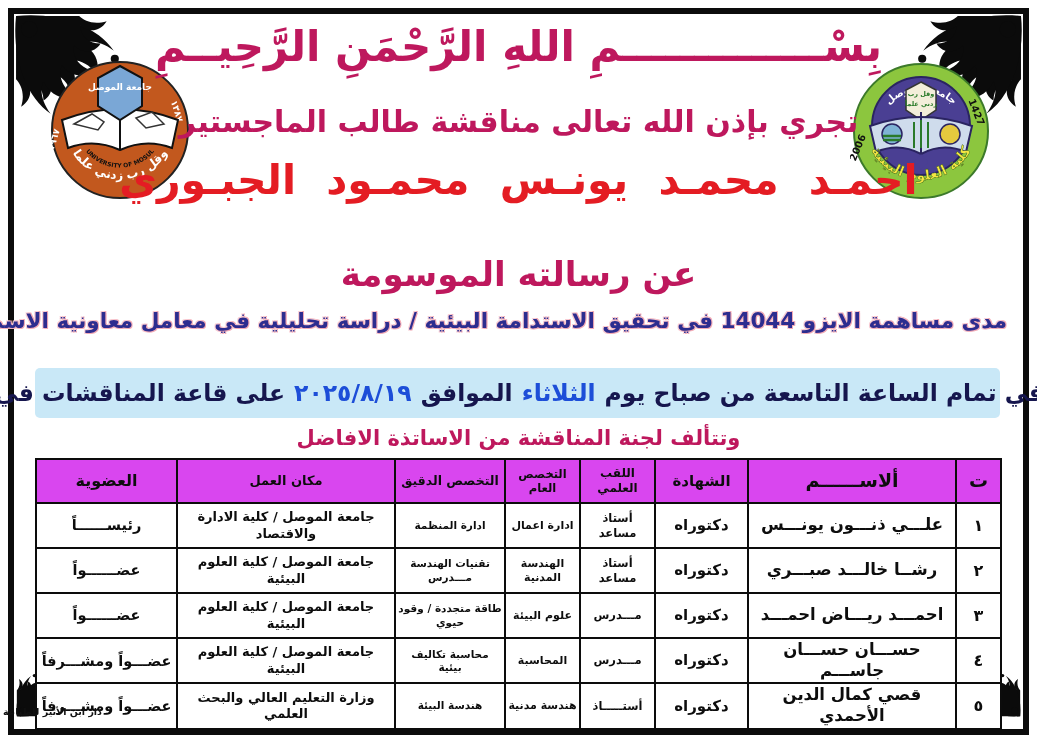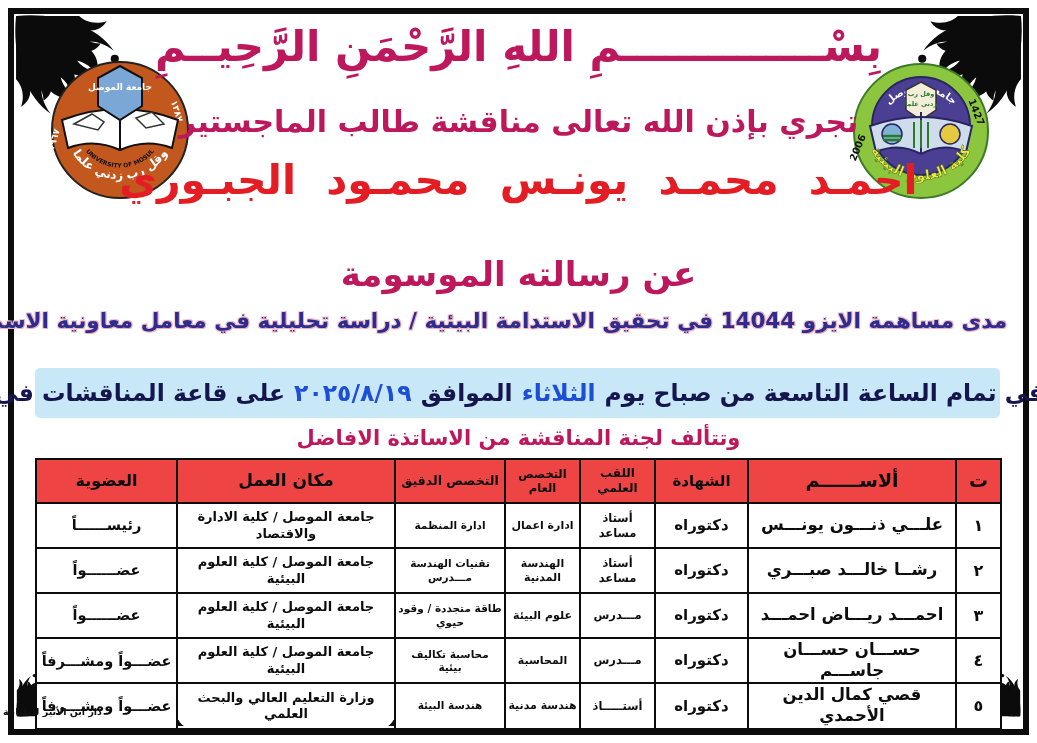--- a/index.html
+++ b/index.html
@@ -59,39 +59,39 @@
     width:965px;border-collapse:collapse;table-layout:fixed;
     direction:rtl;
   }
   table.committee th,table.committee td{
     border:2.5px solid #0c0c0c;
     text-align:center;vertical-align:middle;
     font-weight:bold;color:#0d0d0d;
     padding:1px 2px;line-height:1.25;
     overflow:hidden;
   }
-  table.committee th{background:#ef4444;height:40px;}
+  table.committee th{background:#d946ef;height:40px;}
   table.committee td{background:#ffffff;height:41px;}
   .c0{width:45px;} .c1{width:208px;} .c2{width:93px;} .c3{width:75px;}
   .c4{width:75px;} .c5{width:110px;} .c6{width:218px;} .c7{width:141px;}
   table.committee th:nth-child(1){font-size:19px;}
   table.committee th:nth-child(2){font-size:19px;}
   table.committee th:nth-child(3){font-size:15px;}
   table.committee th:nth-child(4){font-size:12px;}
   table.committee th:nth-child(5){font-size:11.5px;}
   table.committee th:nth-child(6){font-size:12.5px;}
-  table.committee th:nth-child(7){font-size:17px;}
+  table.committee th:nth-child(7){font-size:13px;}
   table.committee th:nth-child(8){font-size:16px;}
   table.committee td:nth-child(1){font-size:16px;}
   table.committee td:nth-child(2){font-size:16.5px;}
   table.committee td:nth-child(3){font-size:15px;}
   table.committee td:nth-child(4){font-size:11.5px;margin-left:28px;}
   table.committee td:nth-child(5){font-size:11px;}
   table.committee td:nth-child(6){font-size:10.5px;}
-  table.committee td:nth-child(7){font-size:13px;border-radius:16px;}
+  table.committee td:nth-child(7){font-size:13px;}
   table.committee td:nth-child(8){font-size:14.5px;}
   .credit{
     position:absolute;bottom:26px;right:935px;left:55px;
     font-size:9.5px;font-weight:bold;color:#111;
     text-align:center;white-space:nowrap;
   }
   .hidden-defs{position:absolute;width:0;height:0;overflow:hidden;}
 </style>
 </head>
 <body>

